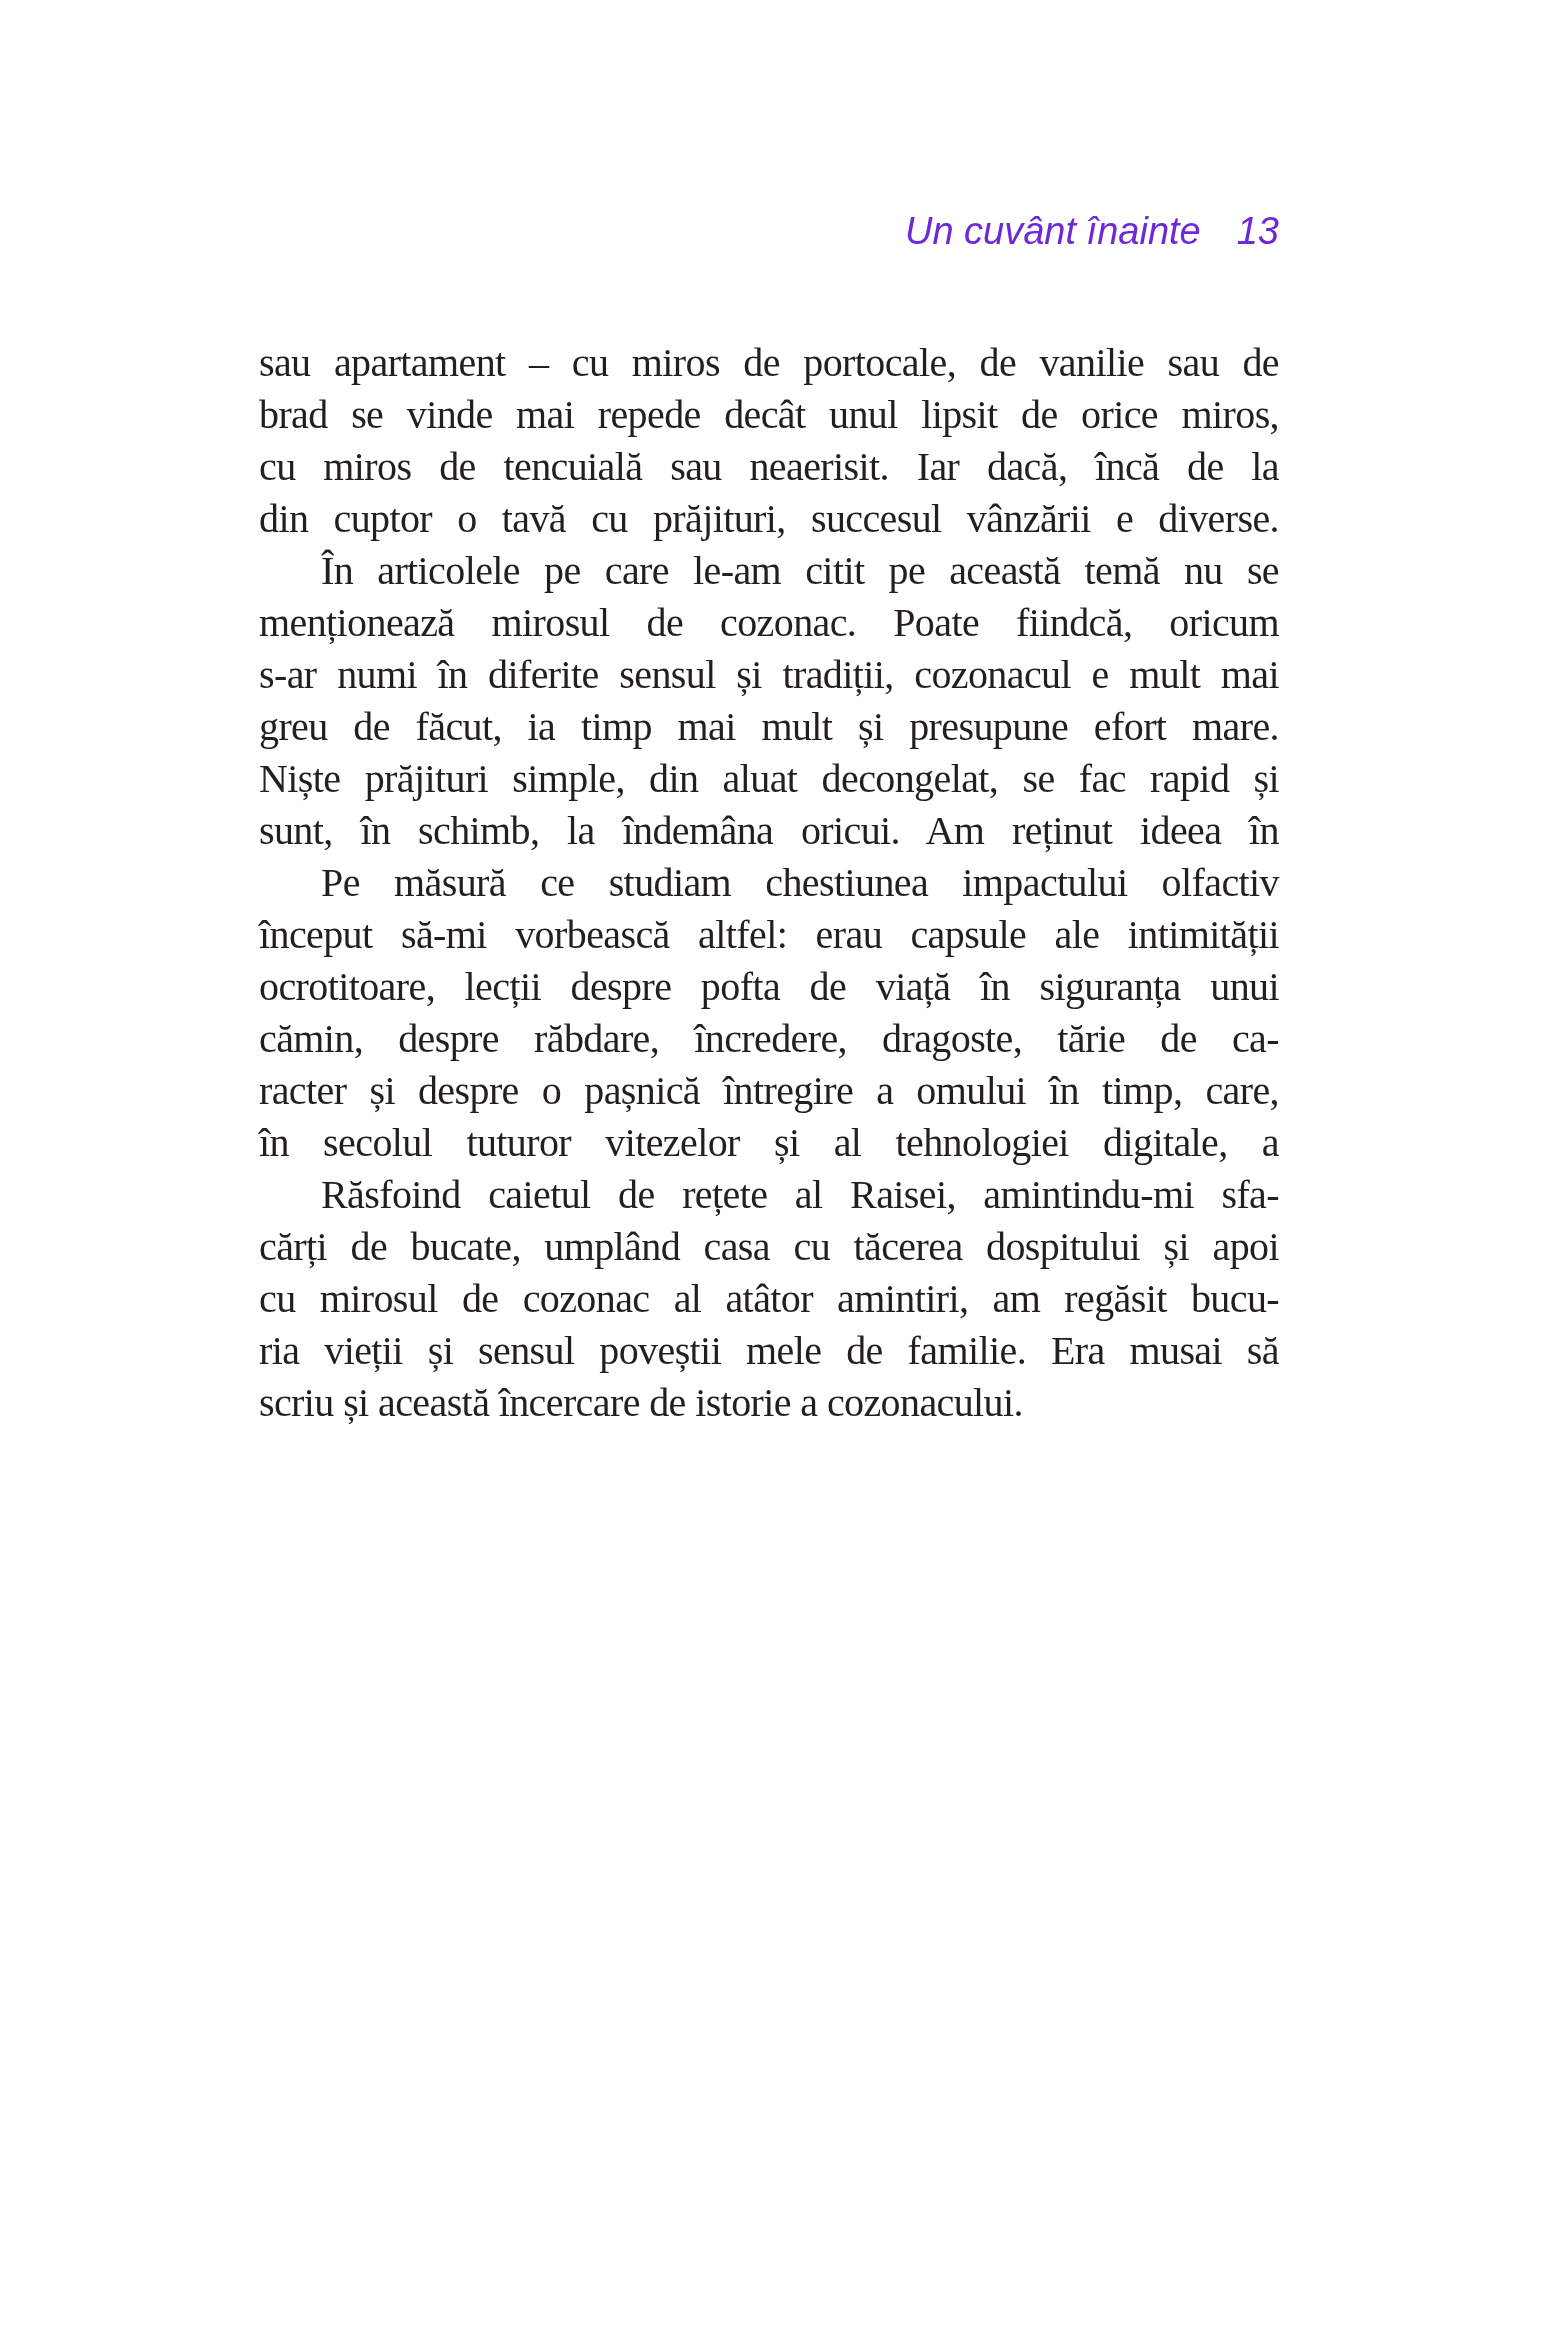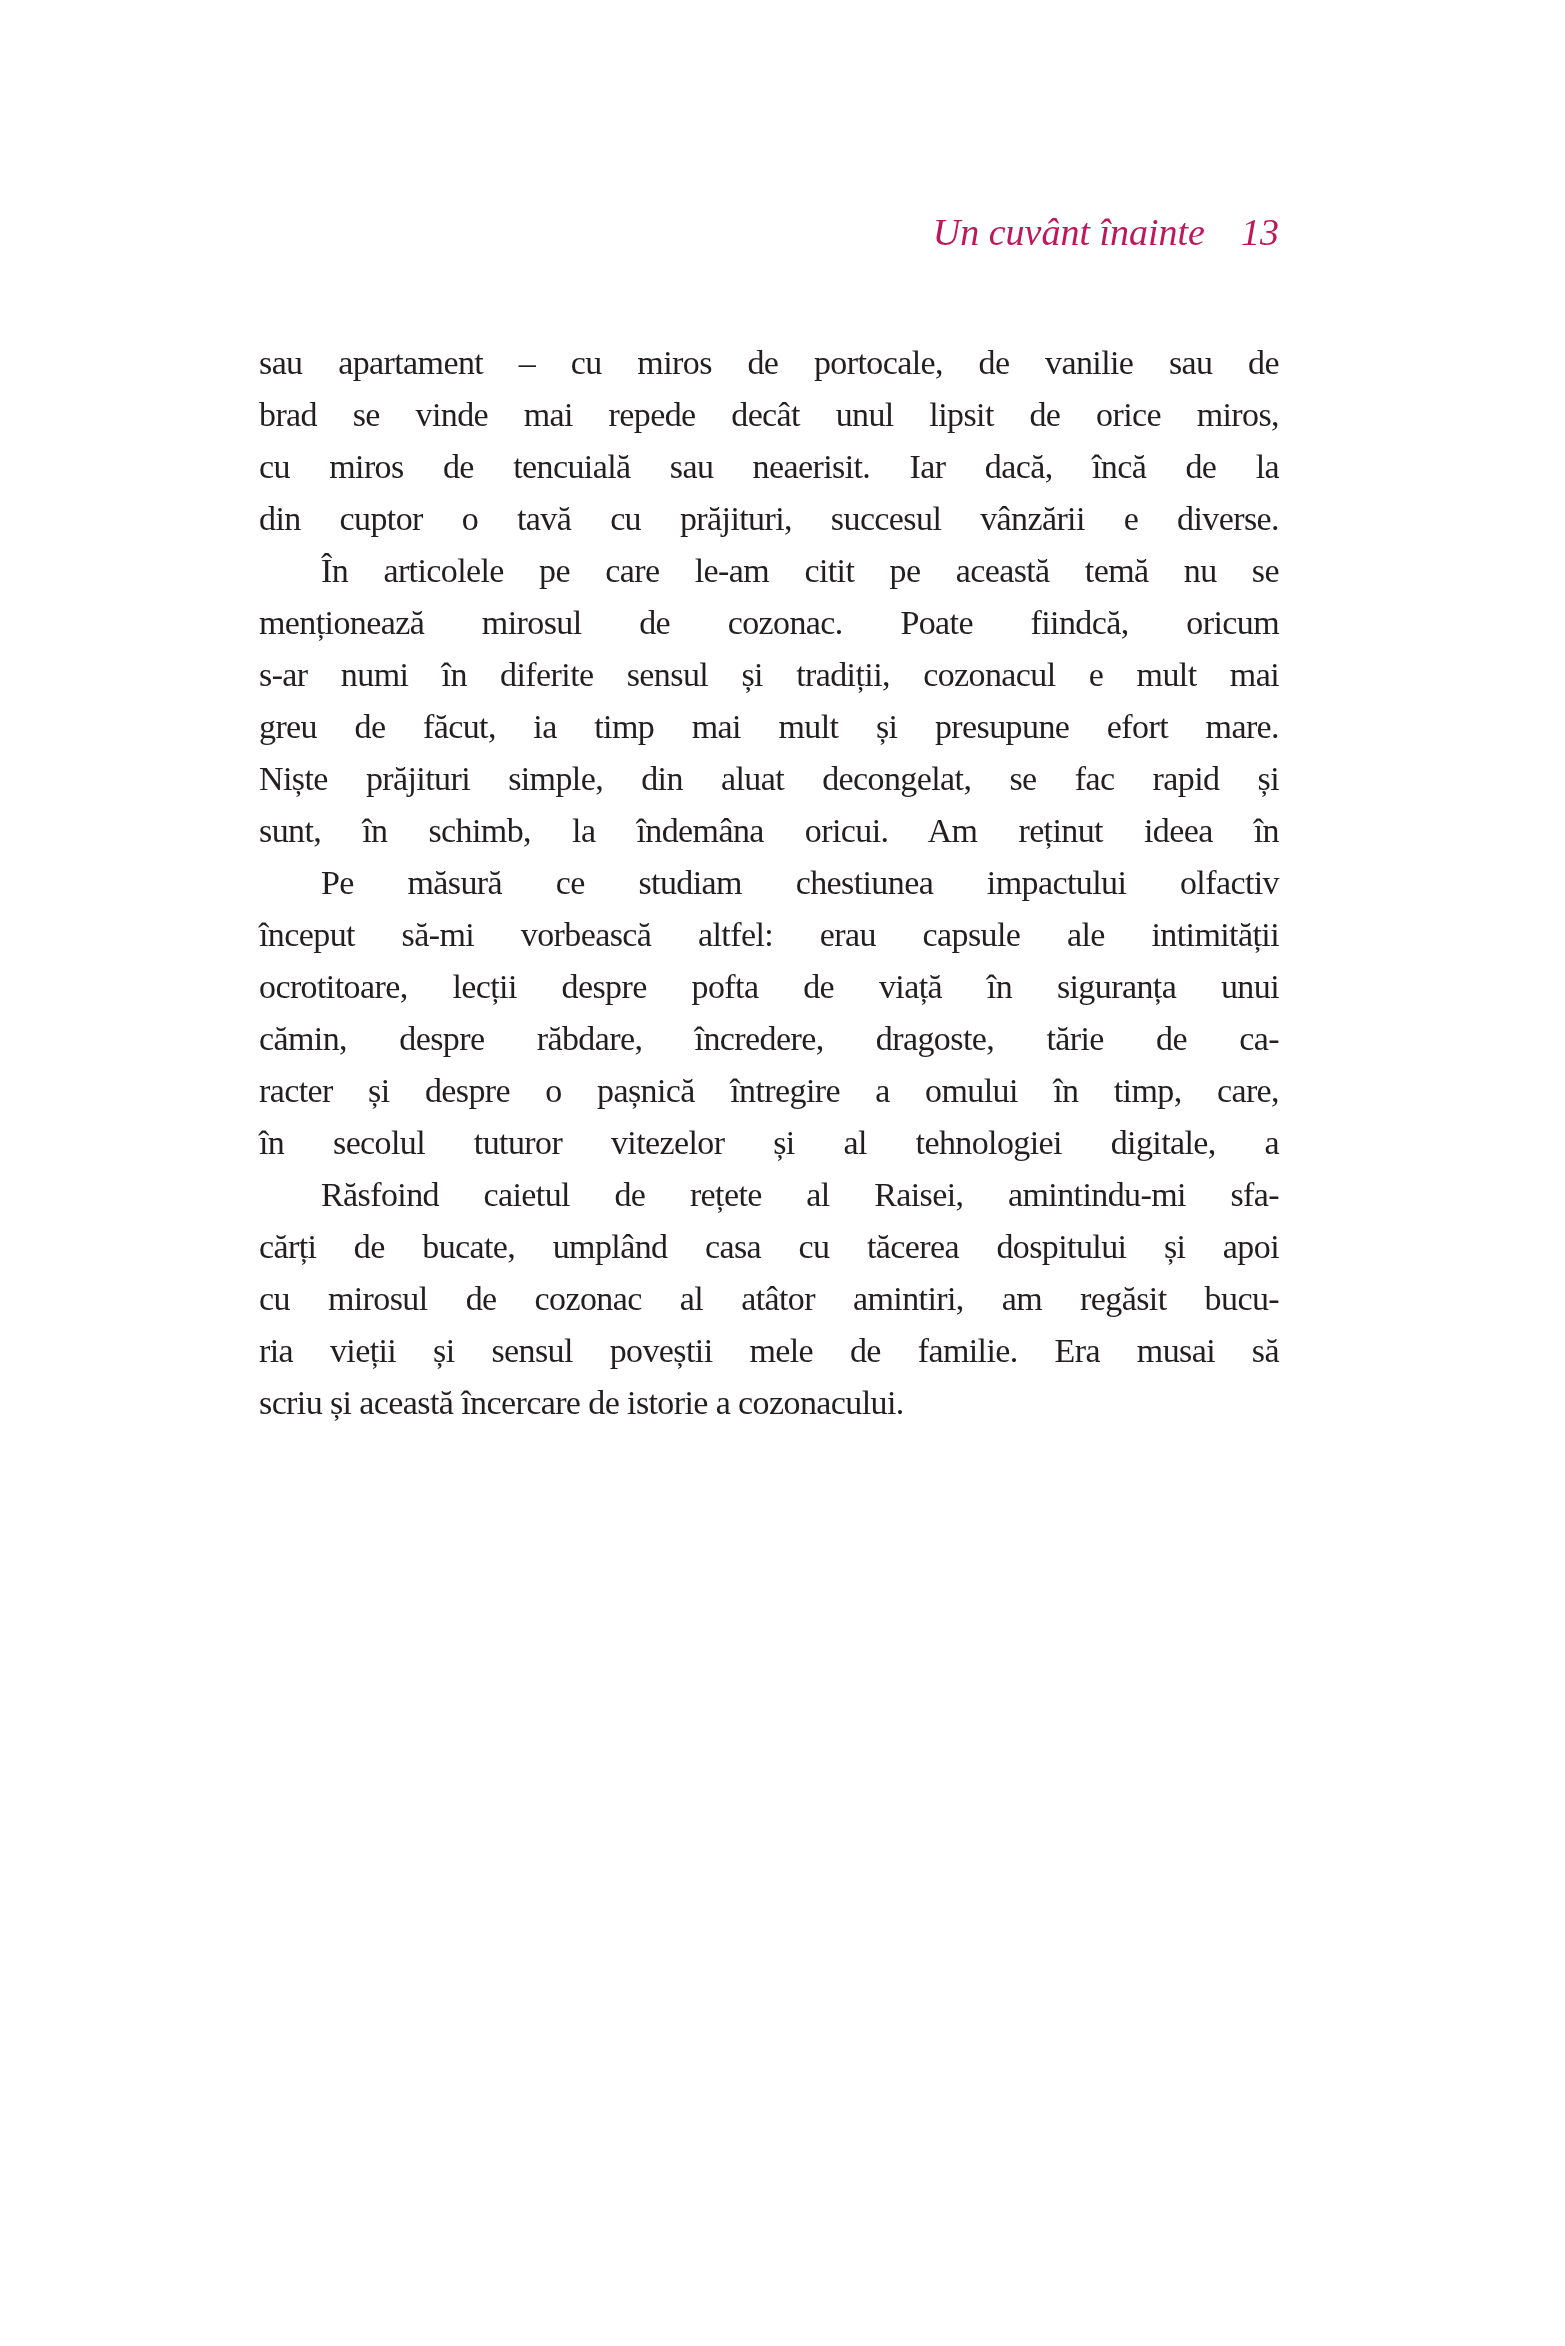--- a/index.html
+++ b/index.html
@@ -1,28 +1,28 @@
 <!DOCTYPE html>
 <html style="font-size:15px"><head>
   <meta charset="utf-8">
   <style>
     html, body { margin: 0; padding: 0; background: #ffffff; }
     body { width: 1565px; height: 2347px; position: relative; overflow: hidden; }
     .page { position: absolute; left: 0; top: 0; width: 1565px; height: 2347px; background: #fff; color: #231f20; }
     .running-head {
       position: absolute; top: 210px; right: 286px;
-      font-family: Liberation Serif, serif;
-      font-style: italic; font-size: 38px; color: #be185d;
+      font-family: Liberation Sans, sans-serif;
+      font-style: italic; font-size: 38px; color: #6d28d9;
       white-space: nowrap;
     }
     .running-head .title { margin-right: 36px; }
     .body-text {
       position: absolute; left: 259px; top: 337px; width: 1020px;
       font-family: "Liberation Serif", "DejaVu Serif", serif;
-      font-size: 34px; line-height: 52px; color: #231f20;
+      font-size: 40px; line-height: 52px; color: #231f20;
     }
     .line {
       display: block; text-align: justify; text-align-last: justify;
       white-space: nowrap; height: 52px; letter-spacing: -0.6px;
     }
     .line.last { text-align-last: left; }
     .line.indent { padding-left: 62px; }
   </style>
 </head>
 <body>

